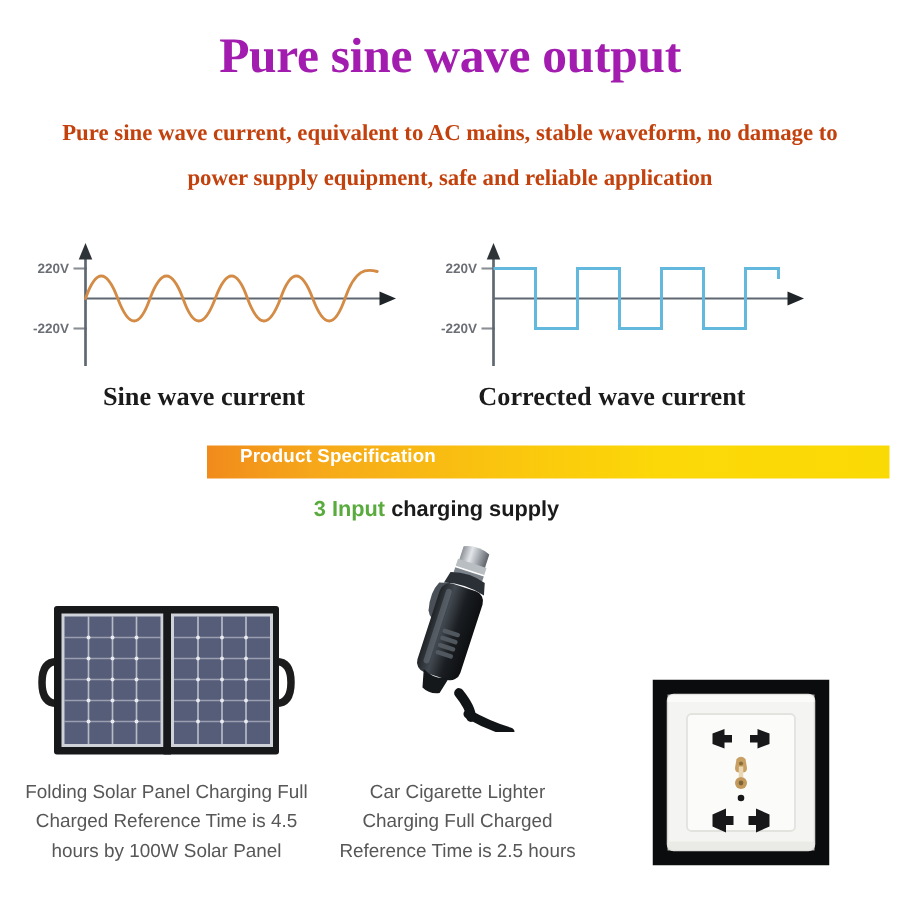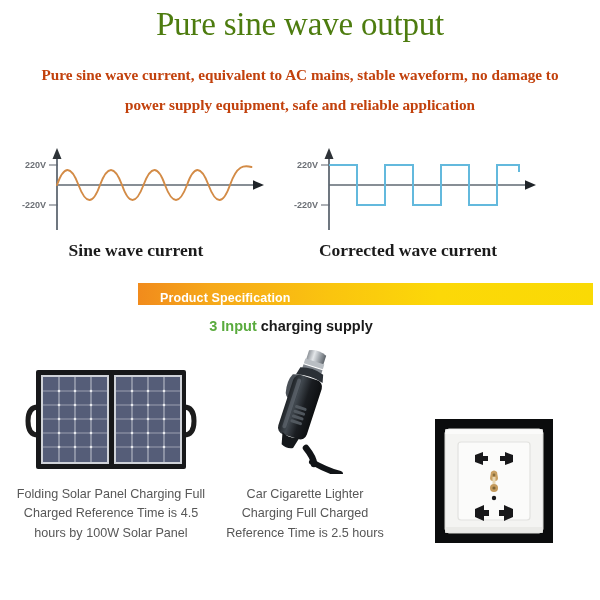--- a/index.html
+++ b/index.html
@@ -12,25 +12,25 @@
     height: 600px;
     overflow: hidden;
     font-family: "Liberation Sans", sans-serif;
     position: relative;
   }
 
   
   .page-title {
     text-align: center;
     font-family: "Liberation Serif", serif;
-    font-weight: normal;
+    font-weight: bold;
     font-size: 33px;
-    color: #4d7c0f;
+    color: #a21caf;
     letter-spacing: -0.2px;
-    margin: 6px 0 0 0;
+    margin: 20px 0 0 0;
     line-height: 1.1;
   }
   .subtitle {
     text-align: center;
     font-family: "Liberation Serif", serif;
     font-weight: bold;
     font-size: 15.2px;
     color: #c2410c;
     line-height: 1.95;
     margin: 18px auto 0 auto;
@@ -71,21 +71,21 @@
   
   .spec-banner-wrap {
     margin-top: 22px;
     padding-left: 138px;
   }
   .spec-banner {
     height: 22px;
     width: 455px;
     background: linear-gradient(to right, #f18b1c 0%, #f6a81a 16%, #fac40f 42%, #fcd808 66%, #fada05 100%);
     display: flex;
-    align-items: flex-end;
+    align-items: flex-start;
   }
   .spec-banner-label {
     color: #ffffff;
     font-size: 12.5px;
     font-weight: bold;
     padding-left: 22px;
     letter-spacing: 0.1px;
     font-family: "Liberation Sans", sans-serif;
   }
 
@@ -108,21 +108,21 @@
     margin-top: 14px;
     width: 600px;
     align-items: flex-end;
   }
   .product-col {
     display: flex;
     flex-direction: column;
     align-items: center;
   }
   .col-solar   { width: 222px; }
-  .col-car     { width: 166px; }
+  .col-car     { width: 166px; gap: 20px; }
   .col-ac      { width: 212px; }
 
   .img-box { position: relative; }
 
   .product-caption {
     font-family: "Liberation Sans", sans-serif;
     font-size: 12.6px;
     color: #575757;
     line-height: 1.55;
     text-align: center;

